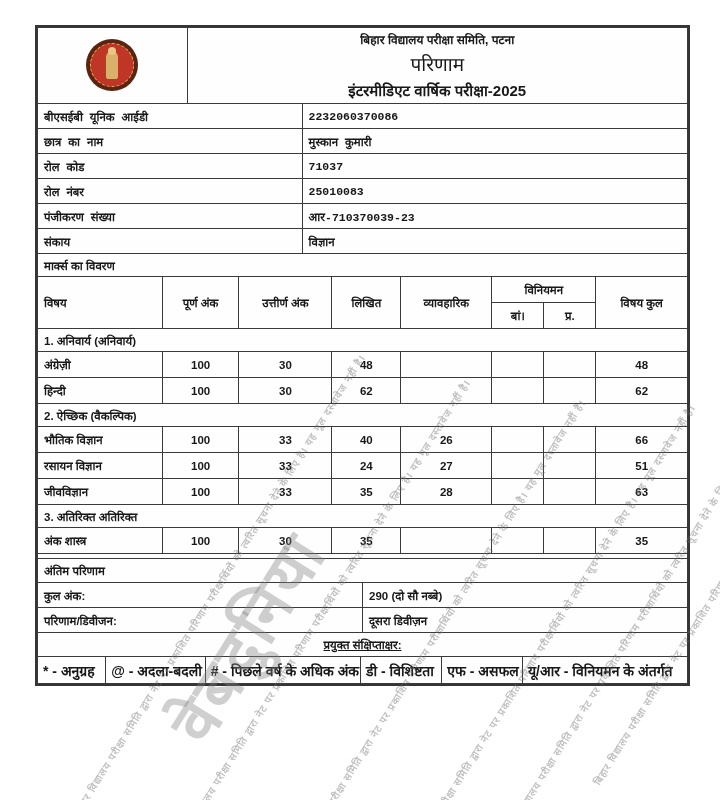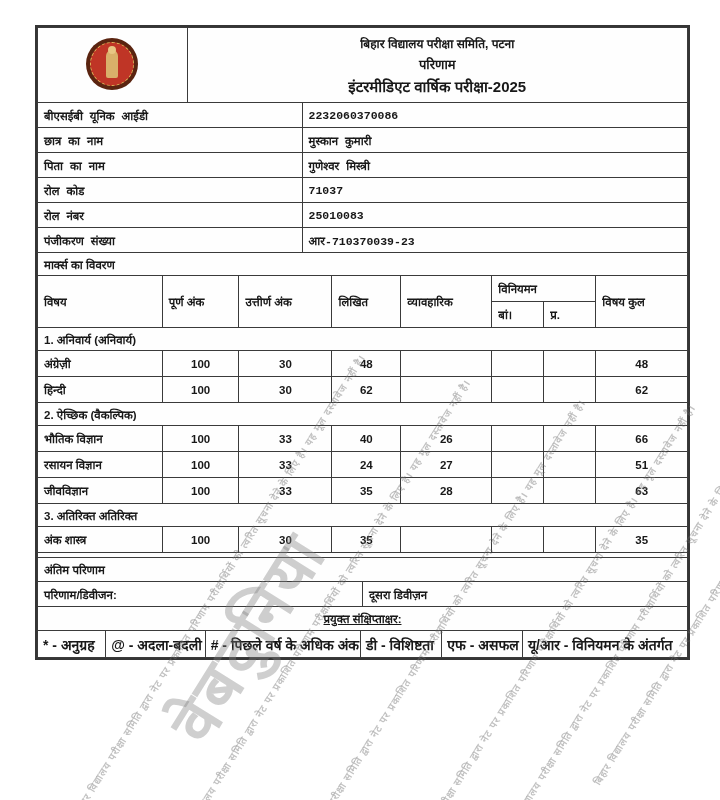--- a/index.html
+++ b/index.html
@@ -21,21 +21,21 @@
     border:1px solid #3a3a3a;
     padding:2px 6px;
     font-size:11.5px;font-weight:700;color:#181818;
     overflow:hidden;white-space:nowrap;
     vertical-align:middle;
   }
   
   .logo-cell{width:21%;height:70px;text-align:center;vertical-align:middle;}
   .title-cell{text-align:center;vertical-align:middle;}
   .org-name{font-size:12px;font-weight:700;margin:1px 0 3px;}
-  .result-label{font-size:13px;font-weight:700;margin:2px 0;}
+  .result-label{font-size:19px;font-weight:400;margin:2px 0;}
   .exam-title{font-size:15px;font-weight:700;margin:3px 0 1px;}
   .seal{
     width:52px;height:52px;border-radius:50%;
     background:#5a2410;display:inline-block;position:relative;
   }
   .seal .inner{
     position:absolute;left:4px;top:4px;width:44px;height:44px;border-radius:50%;
     background:#bf3526;border:1px dashed #e3b75a;box-sizing:border-box;
   }
   .seal .figure{
@@ -49,21 +49,21 @@
   
   .lbl{width:38.7%;}
   .info-td{height:20px;font-family:Liberation Mono, monospace;}
   
   .strip{height:18px;text-align:left;}
   .thin td{height:4px;padding:0;}
   
   .c-subject{width:19.2%;} .c-full{width:11.8%;} .c-pass{width:14.3%;}
   .c-written{width:10.6%;} .c-practical{width:14%;}
   .c-regb{width:8%;} .c-regp{width:8%;} .c-total{width:14.1%;}
-  .mh td{height:21px;}
+  .mh td{text-align:center;height:21px;}
   .mrow td{height:21px;text-align:center;}
   .mrow td.sub{text-align:left;}
   
   .final-title td{height:19px;}
   .fin td{height:20px;}
   .abbr-head td{text-align:center;height:19px;}
   .abbr-head .u{text-decoration:underline;}
   .leg td{height:22px;font-size:14px;padding:2px 5px;}
   .l1{width:10.5%;} .l2{width:15.3%;} .l3{width:23.9%;}
   .l4{width:12.5%;} .l5{width:12.4%;} .l6{width:25.4%;}
@@ -110,34 +110,34 @@
     <tbody>
         <tr>
       <td class="lbl info-td">बीएसईबी यूनिक आईडी</td>
       <td class="info-td">2232060370086</td>
     </tr>
     <tr>
       <td class="lbl info-td">छात्र का नाम</td>
       <td class="info-td">मुस्कान कुमारी</td>
     </tr>
     <tr>
-      <td class="lbl info-td">पिता का नाम</td>
-      <td class="info-td">गुणेश्वर मिस्त्री</td>
-    </tr>
-    <tr>
       <td class="lbl info-td">रोल कोड</td>
       <td class="info-td">71037</td>
     </tr>
     <tr>
       <td class="lbl info-td">रोल नंबर</td>
       <td class="info-td">25010083</td>
     </tr>
     <tr>
       <td class="lbl info-td">पंजीकरण संख्या</td>
       <td class="info-td">आर-710370039-23</td>
+    </tr>
+    <tr>
+      <td class="lbl info-td">संकाय</td>
+      <td class="info-td">विज्ञान</td>
     </tr>
   </tbody>
     </table>
 
   <table>
     <tbody>
         <tr>
           <td class="strip">मार्क्स का विवरण</td>
         </tr>
   </tbody>
@@ -250,20 +250,24 @@
         </tr>
       </tbody>
     </table>
 
   <table>
     <tbody>
         <tr class="final-title">
       <td colspan="2">अंतिम परिणाम</td>
     </tr>
     <tr class="fin">
+      <td class="lbl">कुल अंक:</td>
+      <td>290 (दो सौ नब्बे)</td>
+    </tr>
+    <tr class="fin">
       <td class="lbl">परिणाम/डिवीजन:</td>
       <td>दूसरा डिवीज़न</td>
     </tr>
     <tr class="abbr-head">
       <td colspan="2"><span class="u">प्रयुक्त संक्षिप्ताक्षर:</span></td>
     </tr>
   </tbody>
     </table>
 
   <table class="leg">

